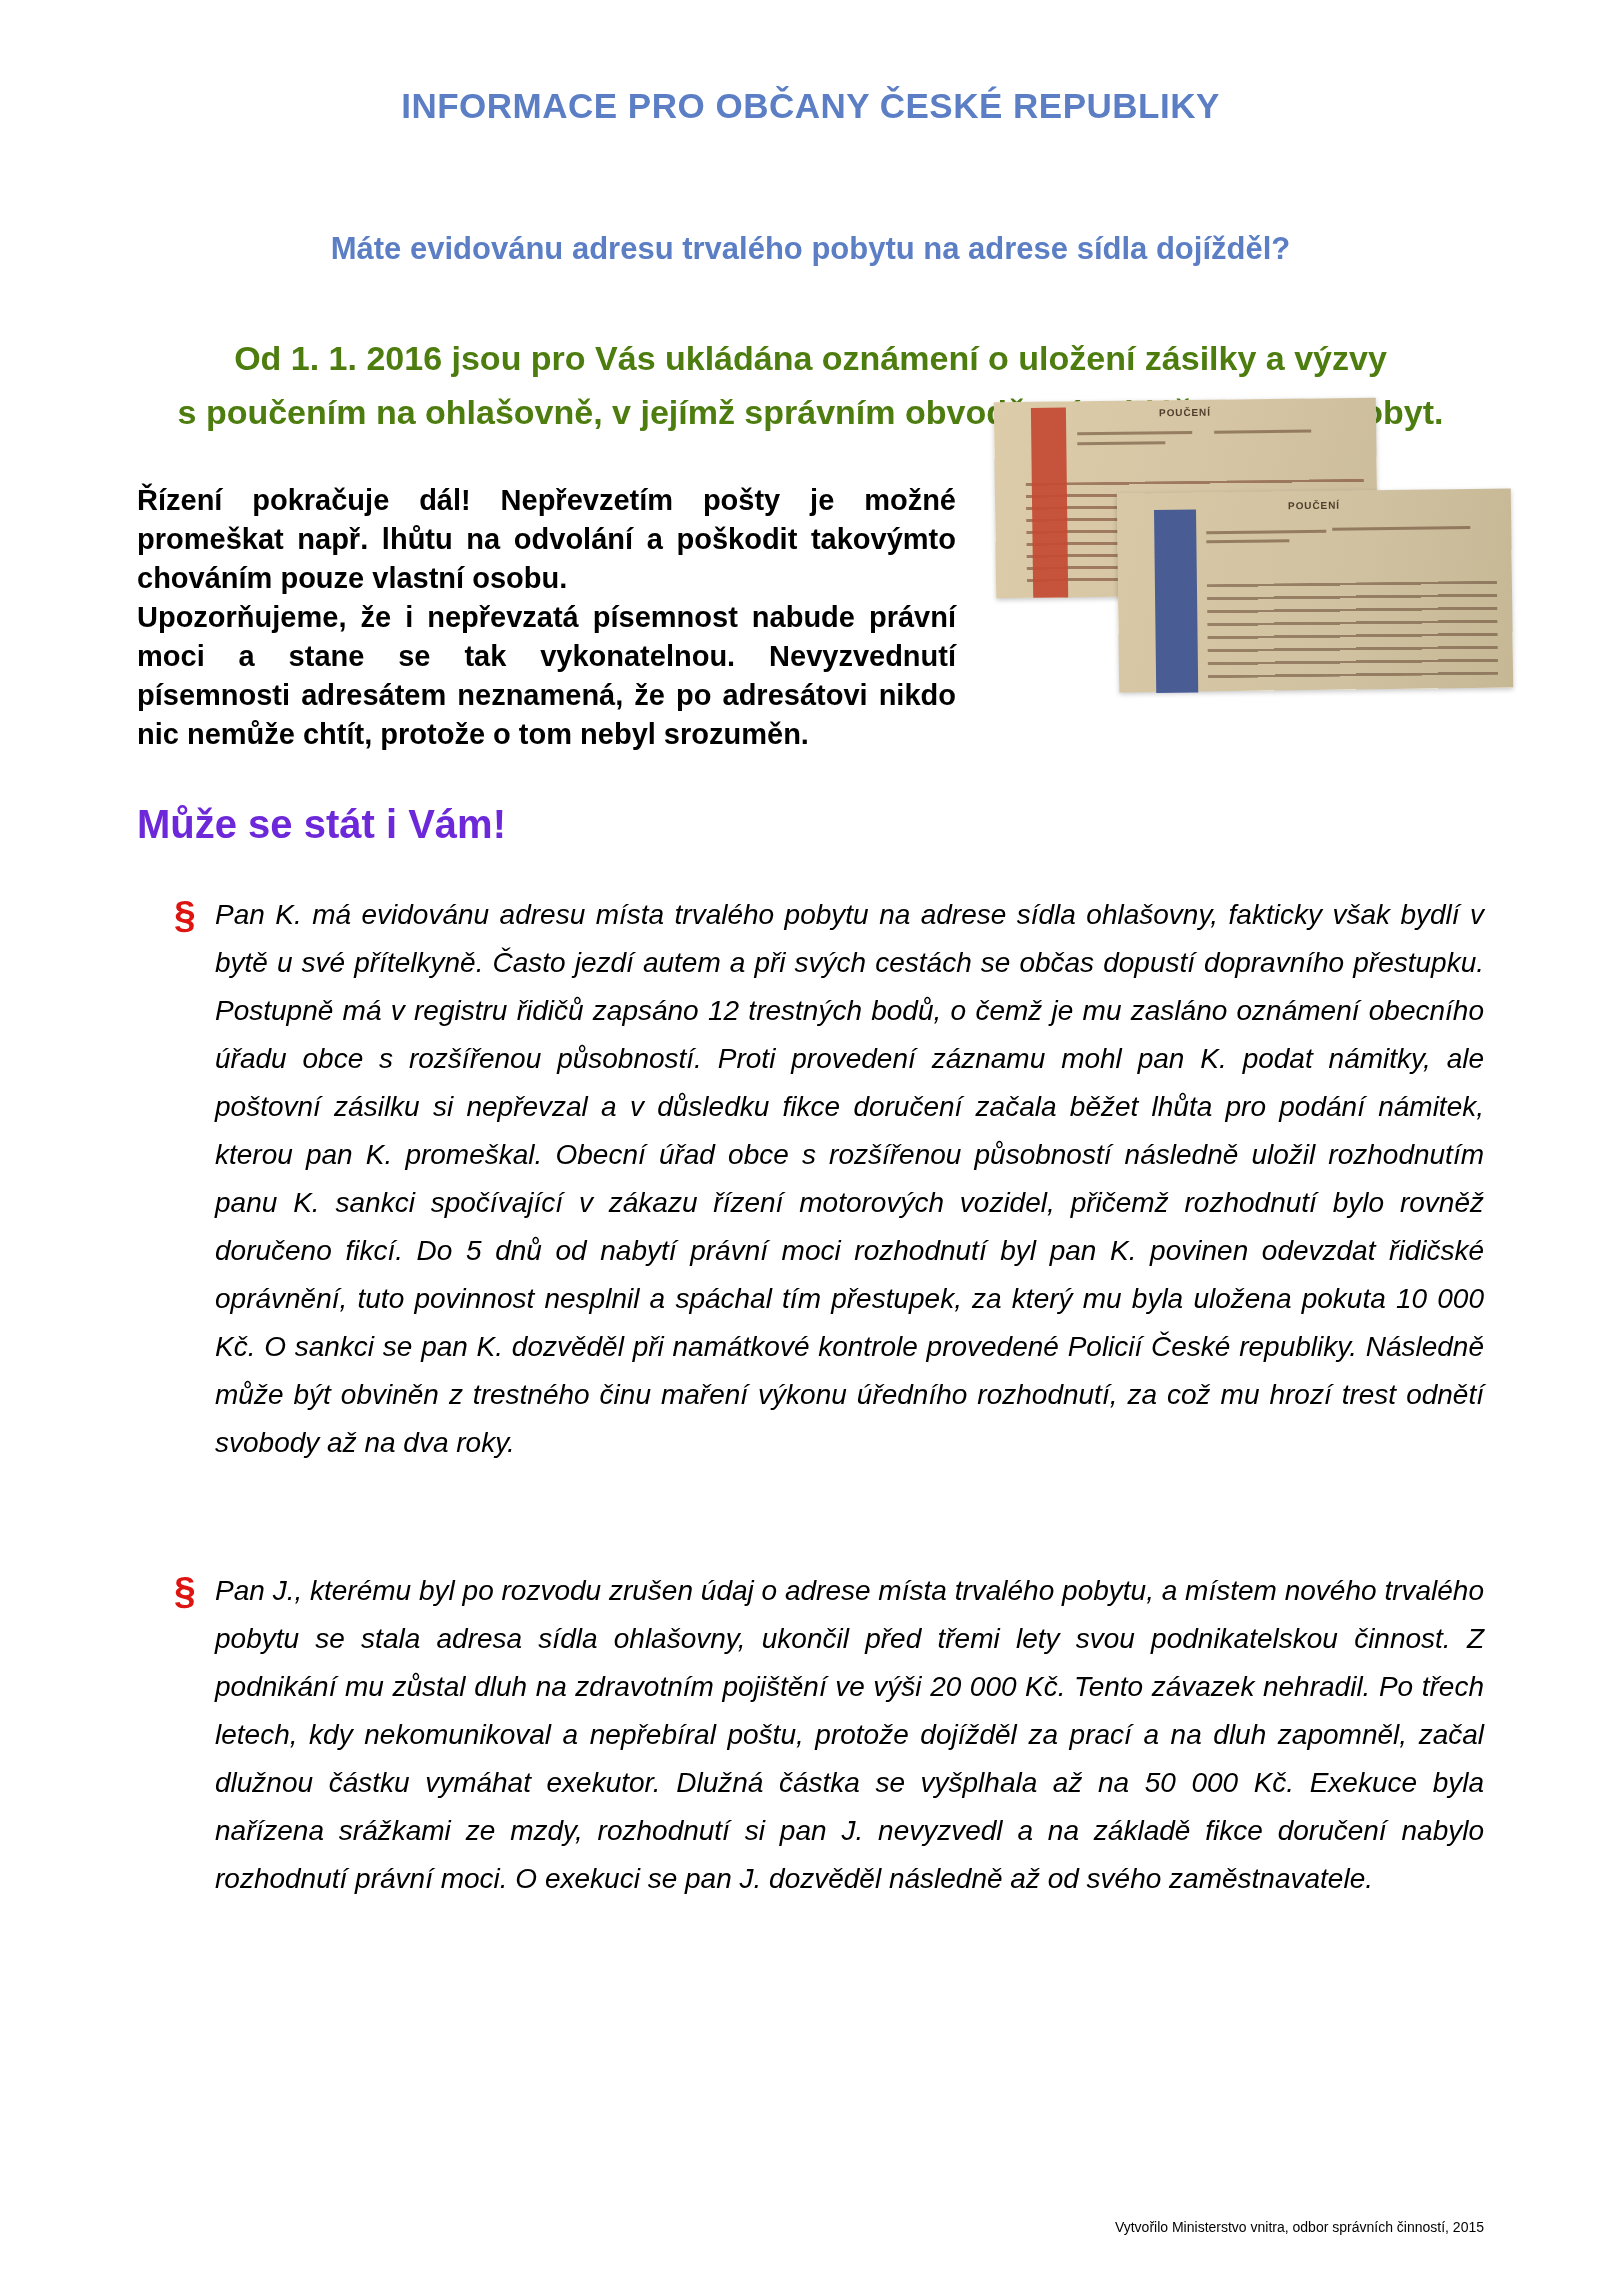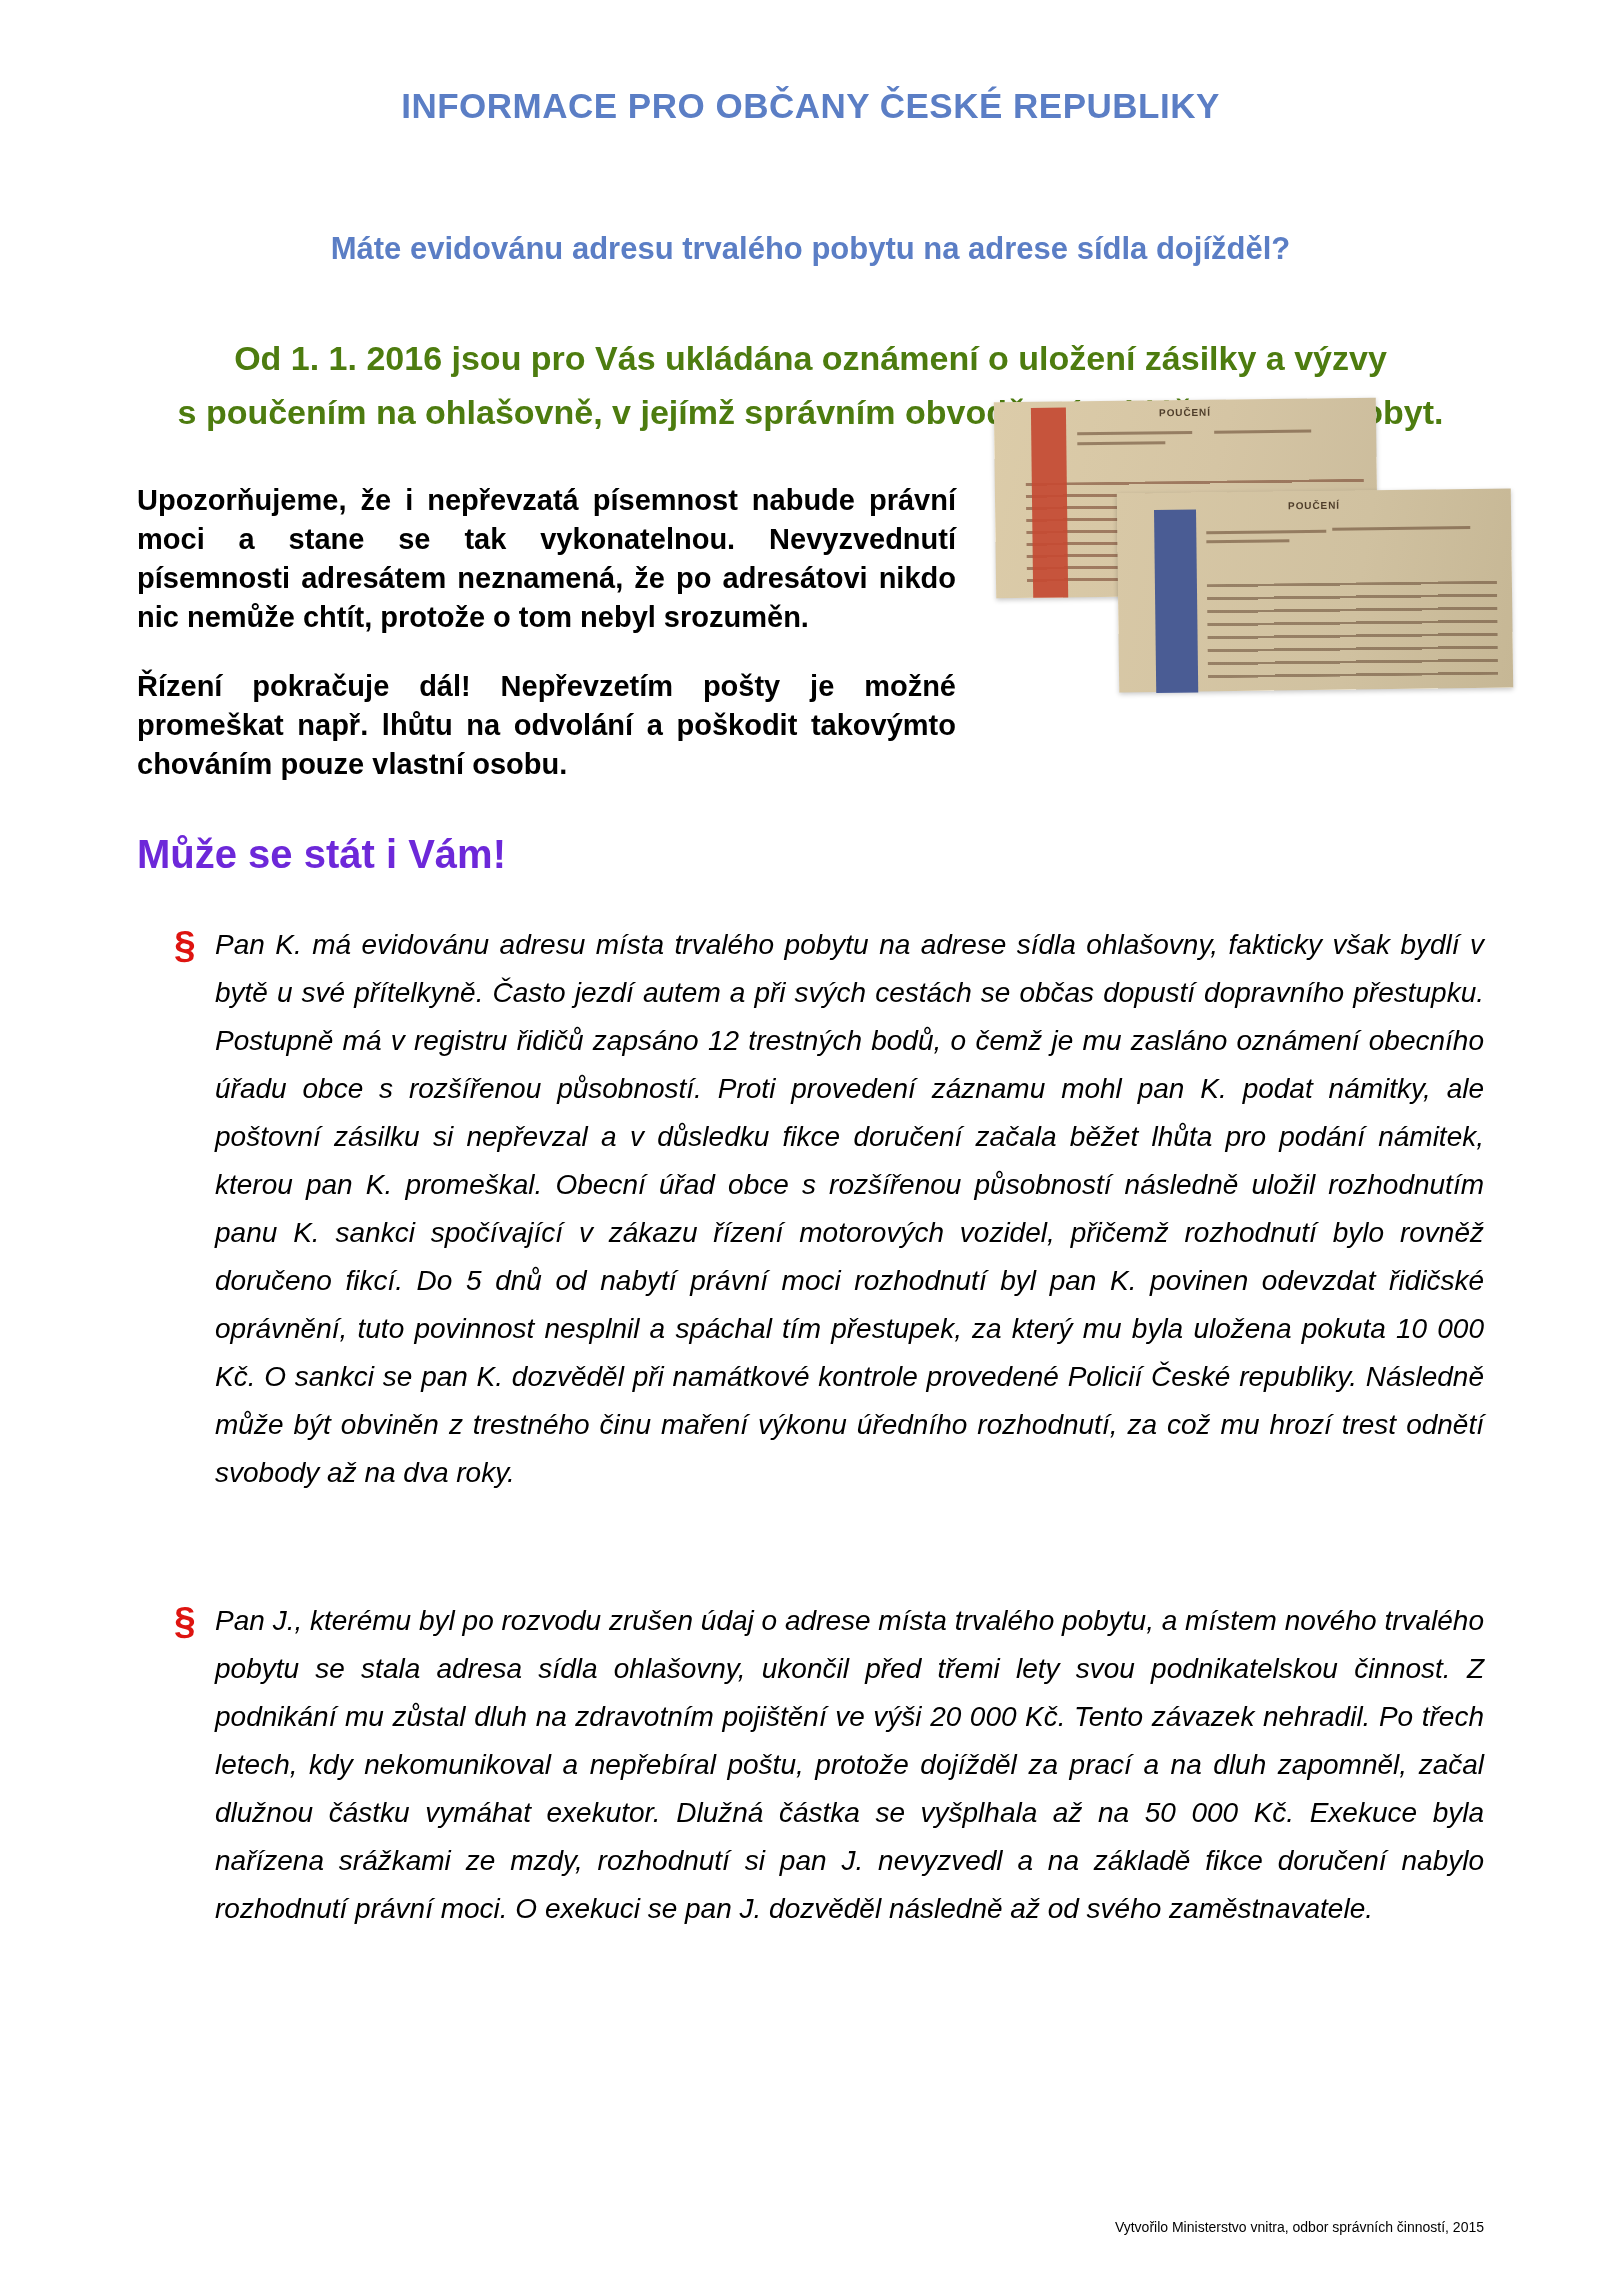--- a/index.html
+++ b/index.html
@@ -151,23 +151,23 @@
             <div class="hline" style="left:89px;top:39px;width:120px;"></div>
             <div class="hline" style="left:89px;top:48px;width:83px;"></div>
             <div class="hline" style="right:41px;top:37px;width:138px;"></div>
             <div class="textlines-plain" style="left:89px;right:14.8px;top:92px;bottom:13px;"></div>
             <div class="stripe stripe-blue"></div>
           </div>
 
         </div>
       </div>
 
+      <p class="body-par proceedings">Řízení pokračuje dál! Nepřevzetím pošty je možné promeškat např. lhůtu na odvolání a poškodit takovýmto chováním pouze vlastní osobu.</p>
+
       <p class="body-par warning">Upozorňujeme, že i nepřevzatá písemnost nabude právní moci a stane se tak vykonatelnou. Nevyzvednutí písemnosti adresátem neznamená, že po adresátovi nikdo nic nemůže chtít, protože o tom nebyl srozuměn.</p>
-
-      <p class="body-par proceedings">Řízení pokračuje dál! Nepřevzetím pošty je možné promeškat např. lhůtu na odvolání a poškodit takovýmto chováním pouze vlastní osobu.</p>
 
     </div>
 
     <h2 class="section-red">Může se stát i Vám!</h2>
 
     <div class="case">
       <span class="mark">§</span>
       <span>Pan K. má evidovánu adresu místa trvalého pobytu na adrese sídla ohlašovny, fakticky však bydlí v bytě u své přítelkyně. Často jezdí autem a při svých cestách se občas dopustí dopravního přestupku. Postupně má v registru řidičů zapsáno 12 trestných bodů, o čemž je mu zasláno oznámení obecního úřadu obce s rozšířenou působností. Proti provedení záznamu mohl pan K. podat námitky, ale poštovní zásilku si nepřevzal a v důsledku fikce doručení začala běžet lhůta pro podání námitek, kterou pan K. promeškal. Obecní úřad obce s rozšířenou působností následně uložil rozhodnutím panu K. sankci spočívající v zákazu řízení motorových vozidel, přičemž rozhodnutí bylo rovněž doručeno fikcí. Do 5 dnů od nabytí právní moci rozhodnutí byl pan K. povinen odevzdat řidičské oprávnění, tuto povinnost nesplnil a spáchal tím přestupek, za který mu byla uložena pokuta 10 000 Kč. O sankci se pan K. dozvěděl při namátkové kontrole provedené Policií České republiky. Následně může být obviněn z trestného činu maření výkonu úředního rozhodnutí, za což mu hrozí trest odnětí svobody až na dva roky.</span>
     </div>
 

